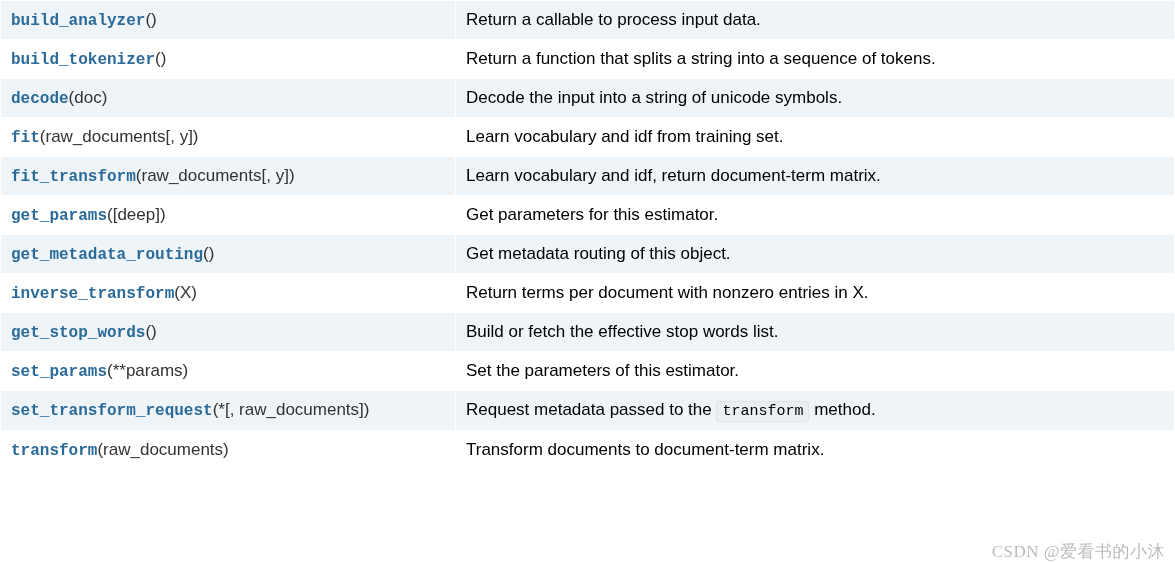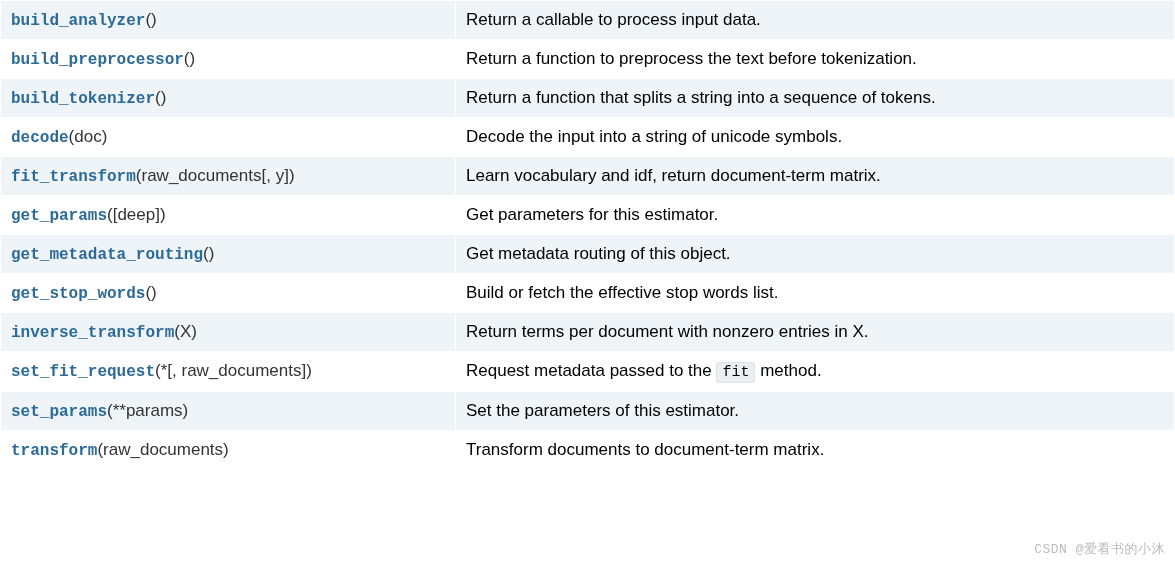--- a/index.html
+++ b/index.html
@@ -50,75 +50,75 @@
       background: #eceff1;
       border: 1px solid #dfe3e6;
       border-radius: 3px;
       padding: 1px 5px;
       font-size: 15px;
     }
     .watermark {
       position: absolute;
       right: 10px;
       top: 540px;
-      font-size: 13px;
+      font-size: 17px;
       color: rgba(120,120,120,0.5);
-      font-family: Liberation Mono, monospace;
+      font-family: Liberation Serif, serif;
       letter-spacing: 0.5px;
       pointer-events: none;
     }
   </style>
 </head>
 <body>
 
 <table>
   <tbody id="methods-body">
       <tr>
         <td class="method-cell"><a class="method-name" href="#">build_analyzer</a><span class="method-args">()</span></td>
         <td class="desc-cell">Return a callable to process input data.</td>
       </tr>
       <tr>
-        <td class="method-cell"><a class="method-name" href="#">build_preprocessor</a><span class="method-args">()</span></td>
-        <td class="desc-cell">Return a function to preprocess the text before tokenization.</td>
-      </tr>
-      <tr>
         <td class="method-cell"><a class="method-name" href="#">build_tokenizer</a><span class="method-args">()</span></td>
         <td class="desc-cell">Return a function that splits a string into a sequence of tokens.</td>
       </tr>
       <tr>
         <td class="method-cell"><a class="method-name" href="#">decode</a><span class="method-args">(doc)</span></td>
         <td class="desc-cell">Decode the input into a string of unicode symbols.</td>
+      </tr>
+      <tr>
+        <td class="method-cell"><a class="method-name" href="#">fit</a><span class="method-args">(raw_documents[, y])</span></td>
+        <td class="desc-cell">Learn vocabulary and idf from training set.</td>
       </tr>
       <tr>
         <td class="method-cell"><a class="method-name" href="#">fit_transform</a><span class="method-args">(raw_documents[, y])</span></td>
         <td class="desc-cell">Learn vocabulary and idf, return document-term matrix.</td>
       </tr>
       <tr>
         <td class="method-cell"><a class="method-name" href="#">get_params</a><span class="method-args">([deep])</span></td>
         <td class="desc-cell">Get parameters for this estimator.</td>
       </tr>
       <tr>
         <td class="method-cell"><a class="method-name" href="#">get_metadata_routing</a><span class="method-args">()</span></td>
         <td class="desc-cell">Get metadata routing of this object.</td>
       </tr>
       <tr>
+        <td class="method-cell"><a class="method-name" href="#">inverse_transform</a><span class="method-args">(X)</span></td>
+        <td class="desc-cell">Return terms per document with nonzero entries in X.</td>
+      </tr>
+      <tr>
         <td class="method-cell"><a class="method-name" href="#">get_stop_words</a><span class="method-args">()</span></td>
         <td class="desc-cell">Build or fetch the effective stop words list.</td>
       </tr>
       <tr>
-        <td class="method-cell"><a class="method-name" href="#">inverse_transform</a><span class="method-args">(X)</span></td>
-        <td class="desc-cell">Return terms per document with nonzero entries in X.</td>
+        <td class="method-cell"><a class="method-name" href="#">set_params</a><span class="method-args">(**params)</span></td>
+        <td class="desc-cell">Set the parameters of this estimator.</td>
       </tr>
       <tr>
-        <td class="method-cell"><a class="method-name" href="#">set_fit_request</a><span class="method-args">(*[, raw_documents])</span></td>
-        <td class="desc-cell">Request metadata passed to the <span class="inline-code">fit</span> method.</td>
-      </tr>
-      <tr>
-        <td class="method-cell"><a class="method-name" href="#">set_params</a><span class="method-args">(**params)</span></td>
-        <td class="desc-cell">Set the parameters of this estimator.</td>
+        <td class="method-cell"><a class="method-name" href="#">set_transform_request</a><span class="method-args">(*[, raw_documents])</span></td>
+        <td class="desc-cell">Request metadata passed to the <span class="inline-code">transform</span> method.</td>
       </tr>
       <tr>
         <td class="method-cell"><a class="method-name" href="#">transform</a><span class="method-args">(raw_documents)</span></td>
         <td class="desc-cell">Transform documents to document-term matrix.</td>
       </tr>
     </tbody>
 </table>
 
 <div class="watermark">CSDN @爱看书的小沐</div>
 

